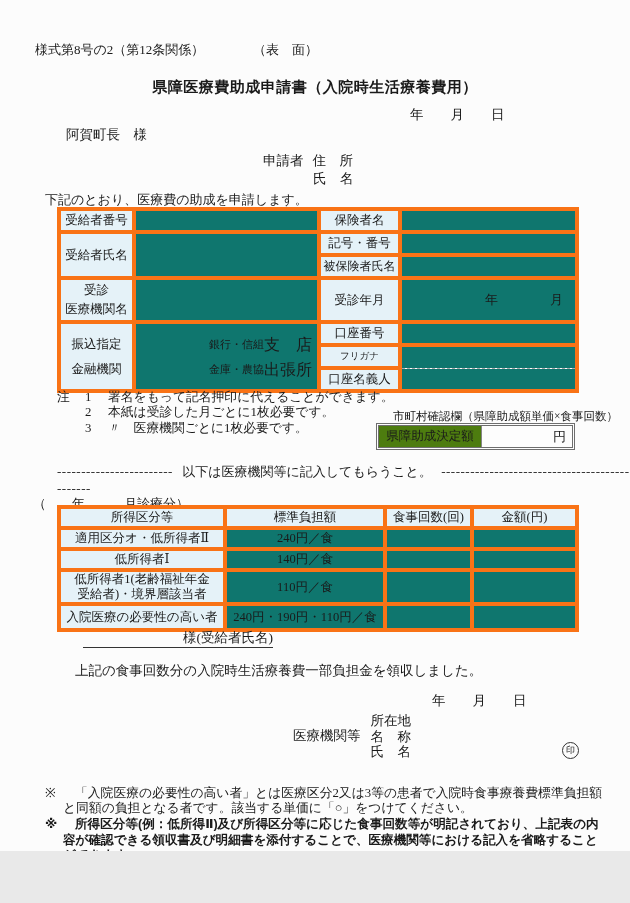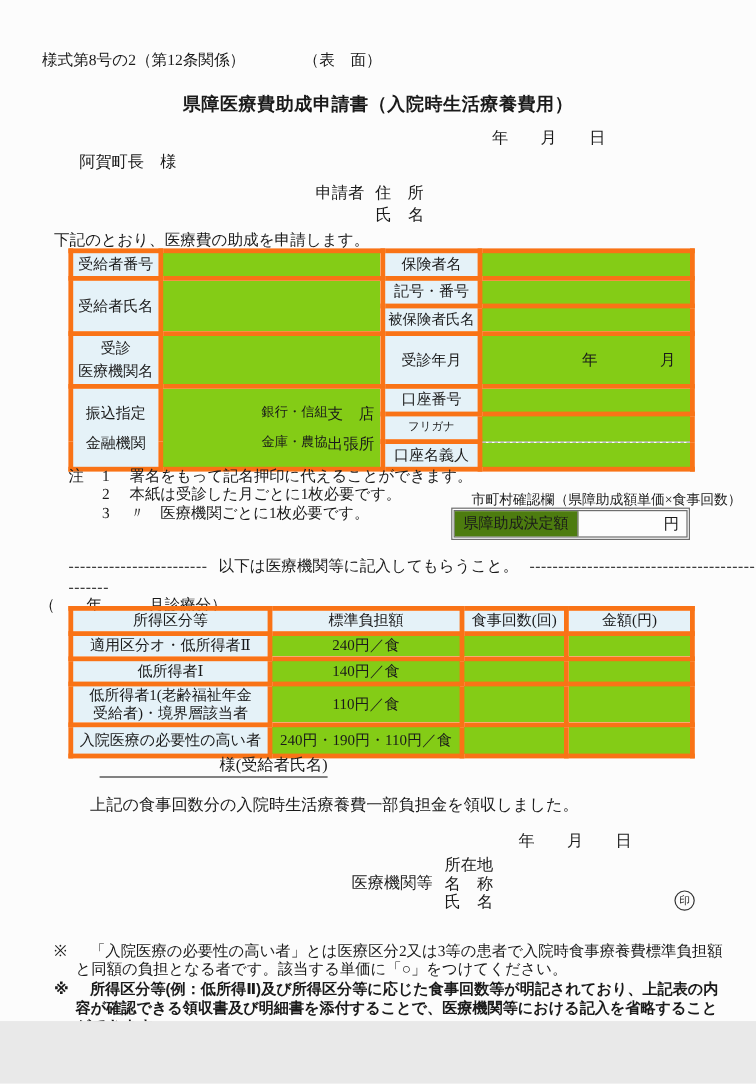--- a/index.html
+++ b/index.html
@@ -12,28 +12,28 @@
   }
   .abs { position:absolute; white-space:nowrap; }
   .pre { white-space:pre-line; }
   .gothic { font-family:"Liberation Sans","DejaVu Sans",sans-serif; }
 
   
   table { border-collapse:collapse; table-layout:fixed; }
   .ftable { border:2px solid #858585; }
   .ftable td { border:4px solid #f97316; vertical-align:middle; padding:0; overflow:hidden; }
   .ftable td.lbl { background:#e5f2f8; text-align:center; font-size:12.5px; line-height:15px; }
-  .ftable td.val { background:#84cc16; }
+  .ftable td.val { background:#0f766e; }
   td.furigana { font-size:9.5px !important; }
   td.dash-b { border-bottom:1px dashed #a8a8a8 !important; }
   td.dash-t { border-top:1px dashed #a8a8a8 !important; }
   td.ym { text-align:right; padding-right:12px !important; font-size:13px; }
   .bankwrap { display:flex; justify-content:space-between; align-items:center; height:100%; padding-right:5px; }
   .banktypes { flex:1; text-align:right; font-size:11px; line-height:25px; }
-  .branchtypes { text-align:right; font-size:13px; line-height:25px; }
+  .branchtypes { text-align:right; font-size:16px; line-height:25px; }
   .t1lbl2 { line-height:19px !important; }
 
   
   .notes { position:absolute; left:57px; top:390px; display:grid; grid-template-columns:28px 23px auto; font-size:12.8px; line-height:15.4px; }
 
   
   .confirm-caption { position:absolute; left:330px; top:409px; width:288px; text-align:right; font-size:11.5px; }
   .confirm-box { position:absolute; left:376px; top:423px; width:199px; height:27px; border:3px double #6e6e6e; display:flex; background:#fdfdfd; }
   .confirm-box .clbl { width:103px; background:#4d7c0f; border-right:1px solid #858585; text-align:center; font-size:12.5px; line-height:21px; }
   .confirm-box .cval { flex:1; text-align:right; padding-right:6px; font-size:13px; line-height:21px; }

